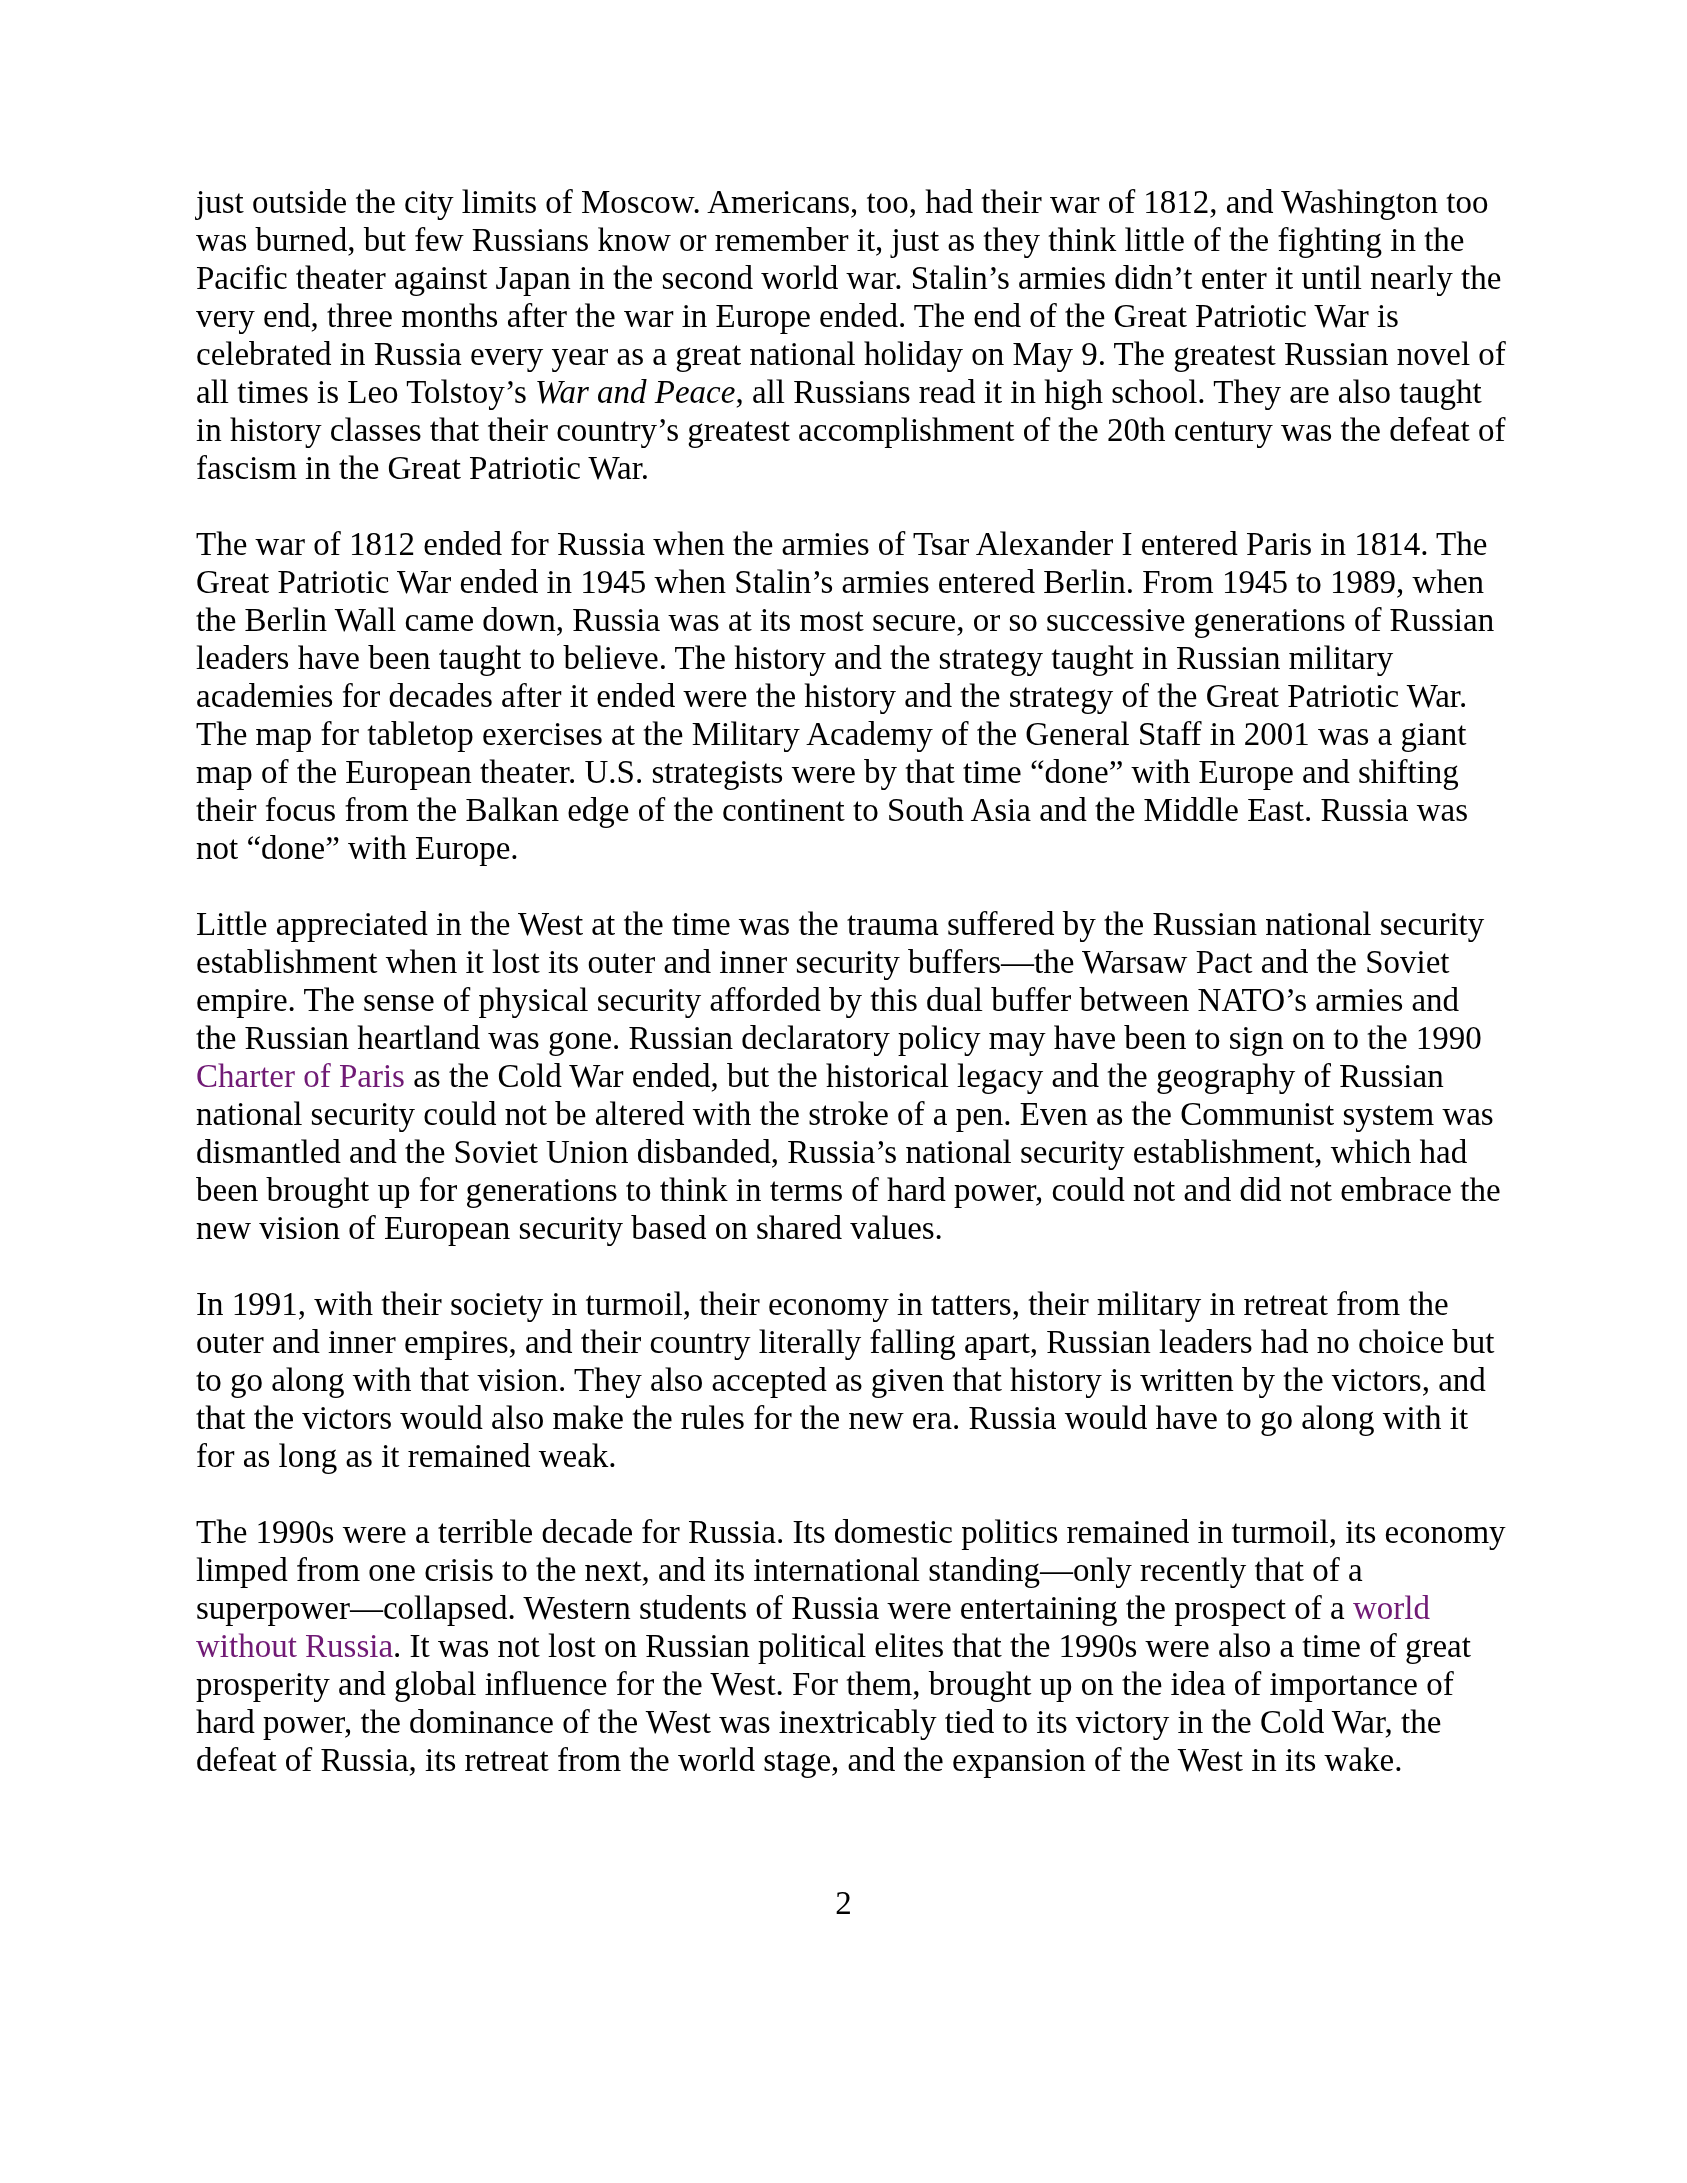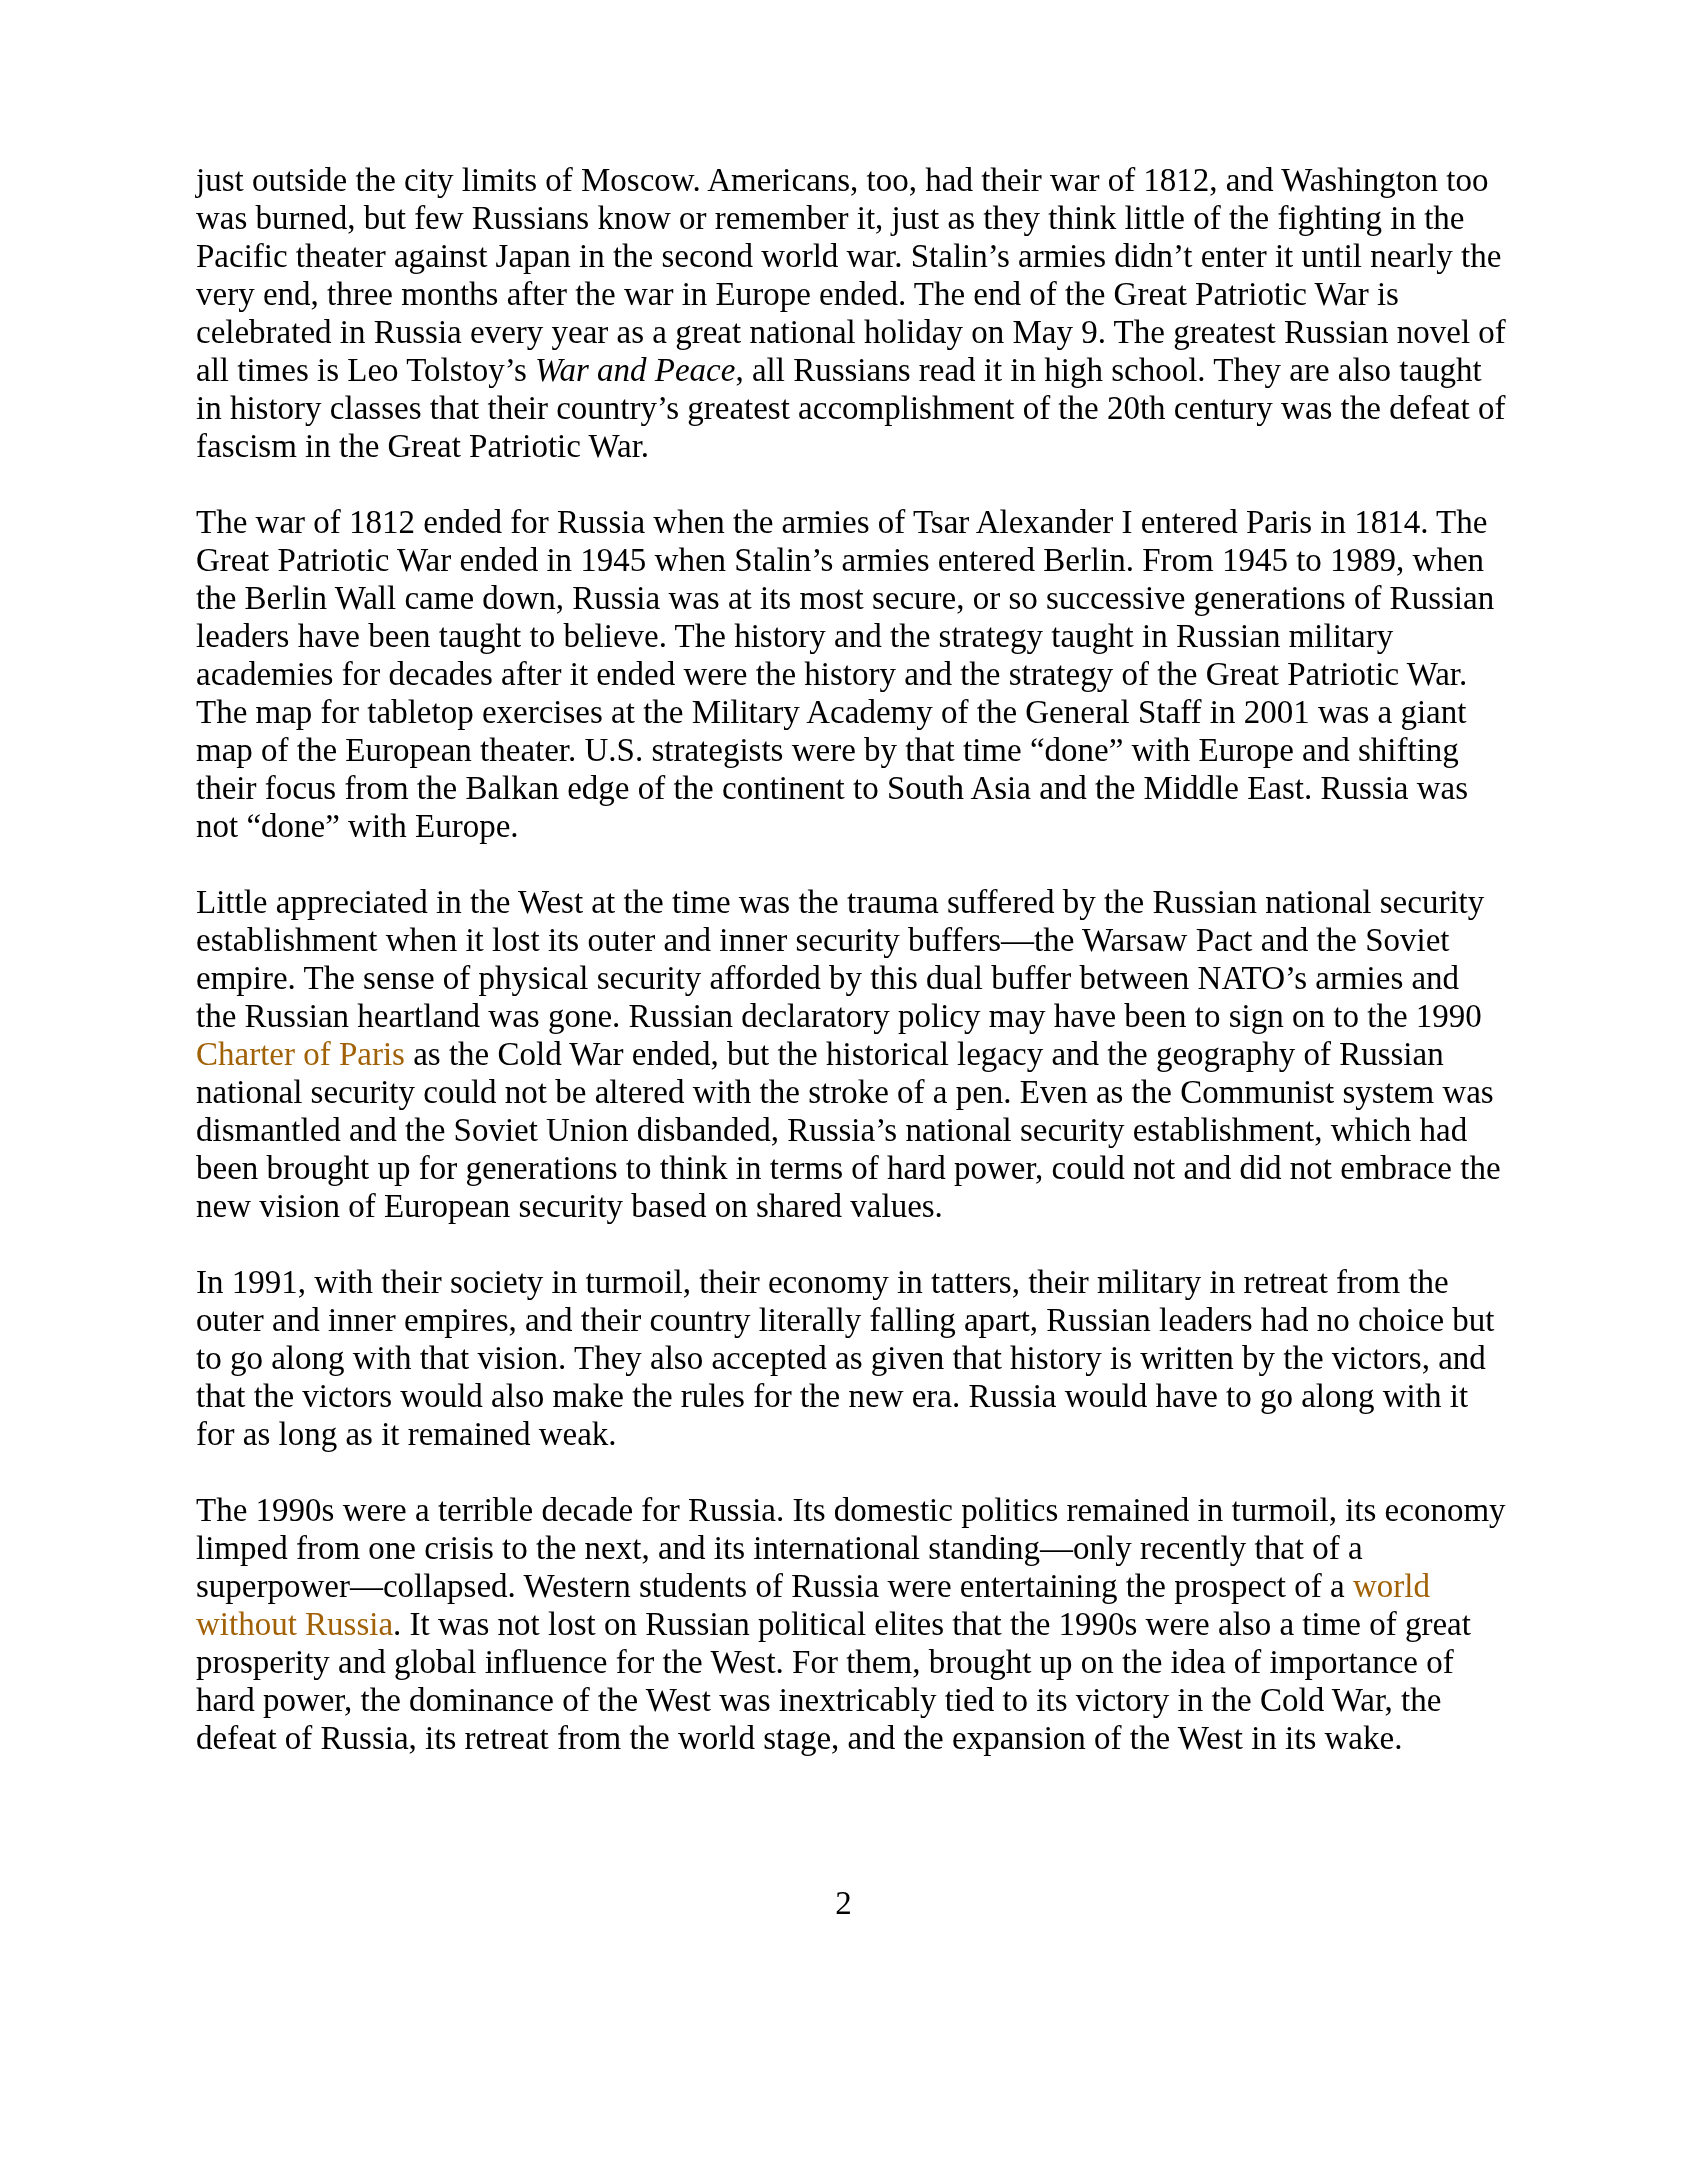--- a/index.html
+++ b/index.html
@@ -2,26 +2,26 @@
 <html style="font-size:10.6px"><head>
 <meta charset="utf-8">
 <style>
   html, body { margin: 0; padding: 0; background: #ffffff; }
   body {
     width: 1687px; height: 2183px; position: relative; overflow: hidden;
     font-family: "Liberation Serif", "DejaVu Serif", serif;
     color: #000000;
   }
   .page-body {
-    position: absolute; left: 196px; top: 161px; width: 1310px;
+    position: absolute; left: 196px; top: 183px; width: 1310px;
     font-size: 33px; line-height: 38px;
   }
   .para { margin: 0 0 38px 0; }
   .para span { }
-  .link { color: #a16207; text-decoration: none; cursor: pointer; }
+  .link { color: #701a75; text-decoration: none; cursor: pointer; }
   .em { font-style: italic; }
   .page-number {
     position: absolute; left: 0; width: 1687px; top: 1884px;
     text-align: center; font-size: 33px; line-height: 38px;
   }
 </style>
 </head>
 <body>
 
 <div class="page-body">

